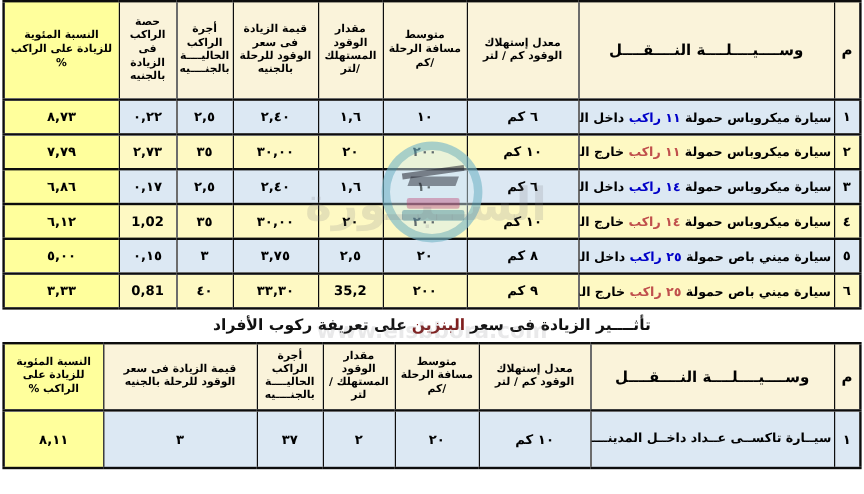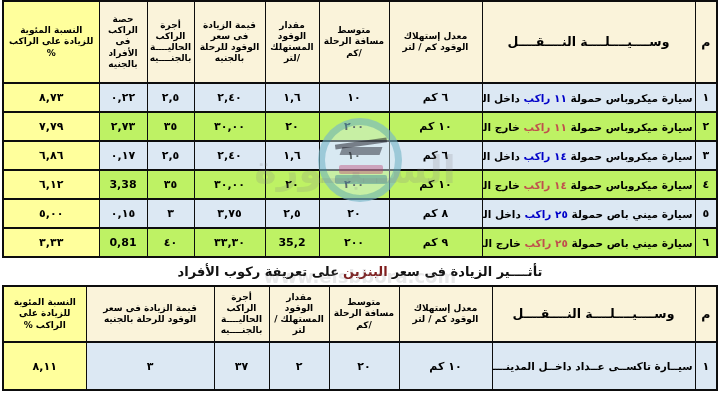--- a/index.html
+++ b/index.html
@@ -13,21 +13,21 @@
   .tbl td,.tbl th{
     border-left:1px solid #0d0d0d;border-right:1px solid #0d0d0d;
     border-top:2px solid #0d0d0d;border-bottom:2px solid #0d0d0d;
     padding:0 2px;text-align:center;vertical-align:middle;
     font-weight:bold;color:#000;overflow:hidden;
   }
   .hdr{background:#faf3da;font-size:9px;line-height:1.25;}
   .hdr-big{font-size:12.5px;margin-left:28px;}
   .yellow{background:#ffff9c !important;}
   .row-blue td{background:#dce8f3;}
-  .row-white td{background:#bef264;}
+  .row-white td{background:#fef9c3;}
   .t1 thead tr{height:82px;}
   .t1 tbody tr{height:29px;}
   .t2 thead tr{height:56px;}
   .t2 tbody tr{height:48px;}
   .num{font-size:11px;}
   .veh{text-align:right;font-size:10.5px;padding-right:4px;white-space:nowrap;}
   .hl-blue{color:#0000c8;}
   .hl-red{color:#c0504d;}
   .banner{
     height:27px;display:flex;align-items:center;justify-content:center;
@@ -75,21 +75,21 @@
     </colgroup>
     <thead>
       <tr>
         <th class="hdr hdr-big">م</th>
         <th class="hdr hdr-big">وســــيــــلــــة النــــقــــل</th>
         <th class="hdr">معدل إستهلاك الوقود كم / لتر</th>
         <th class="hdr">متوسط مسافة الرحلة /كم</th>
         <th class="hdr">مقدار الوقود المستهلك /لتر</th>
         <th class="hdr">قيمة الزيادة فى سعر الوقود للرحلة بالجنيه</th>
         <th class="hdr">أجرة الراكب الحاليــــة بالجنــــيه</th>
-        <th class="hdr">حصة الراكب فى الأفراد بالجنيه</th>
+        <th class="hdr">حصة الراكب فى الزيادة بالجنيه</th>
         <th class="hdr yellow">النسبة المئوية للزيادة على الراكب %</th>
       </tr>
     </thead>
     <tbody>
       <tr class="row-blue">
         <td class="num">١</td>
         <td class="veh"><span>سيارة ميكروباس حمولة</span> <span class="hl-blue">١١ راكب</span> <span>داخل المدينة</span></td>
         <td class="num">٦ كم</td>
         <td class="num">١٠</td>
         <td class="num">١,٦</td>
@@ -121,21 +121,21 @@
         <td class="num yellow">٦,٨٦</td>
       </tr>
       <tr class="row-white">
         <td class="num">٤</td>
         <td class="veh"><span>سيارة ميكروباس حمولة</span> <span class="hl-red">١٤ راكب</span> <span>خارج المدينة</span></td>
         <td class="num">١٠ كم</td>
         <td class="num">٢٠٠</td>
         <td class="num">٢٠</td>
         <td class="num">٣٠,٠٠</td>
         <td class="num">٣٥</td>
-        <td class="num">3,38</td>
+        <td class="num">1,02</td>
         <td class="num yellow">٦,١٢</td>
       </tr>
       <tr class="row-blue">
         <td class="num">٥</td>
         <td class="veh"><span>سيارة ميني باص حمولة</span> <span class="hl-blue">٢٥ راكب</span> <span>داخل المدينة</span></td>
         <td class="num">٨ كم</td>
         <td class="num">٢٠</td>
         <td class="num">٢,٥</td>
         <td class="num">٣,٧٥</td>
         <td class="num">٣</td>

